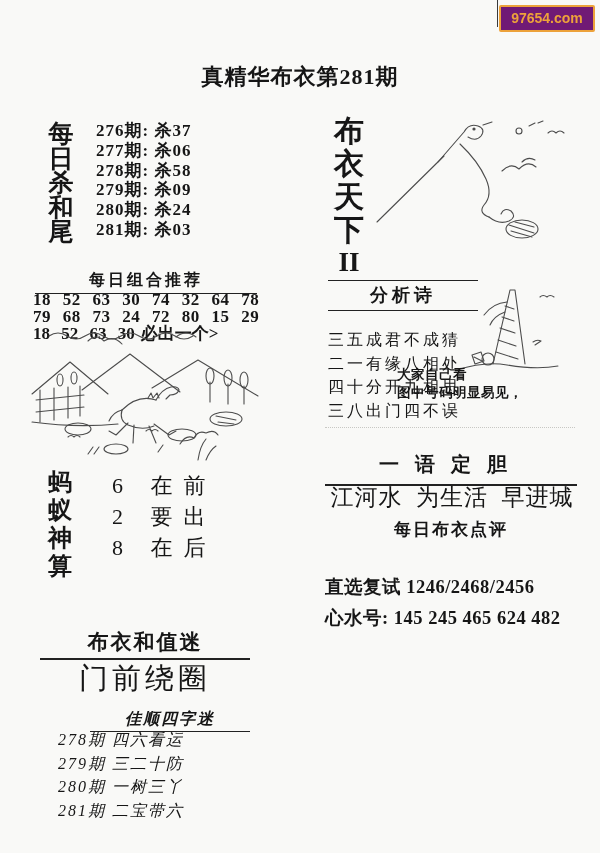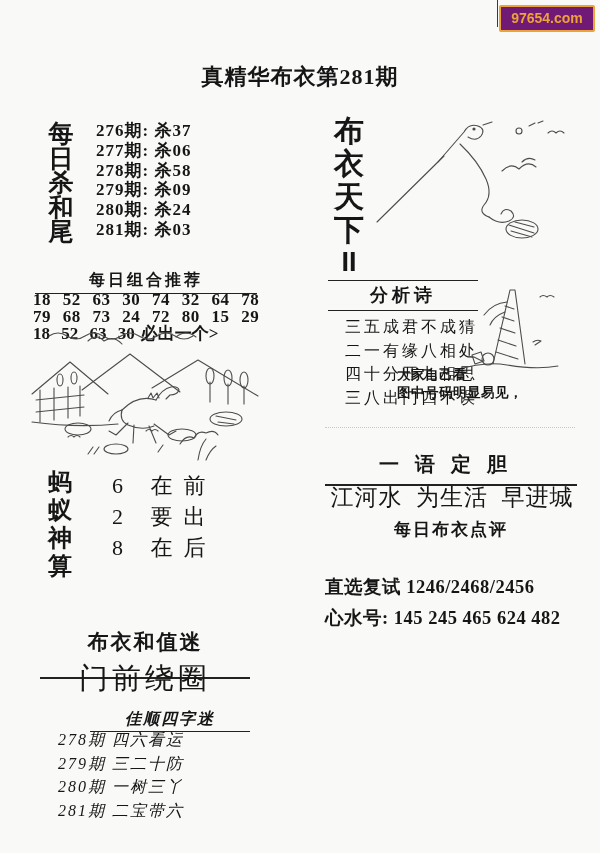--- a/index.html
+++ b/index.html
@@ -34,34 +34,34 @@
     border-bottom:1.5px solid #222;padding-bottom:2px;}
   .combo-rows{top:291px;left:33px;width:230px;font-size:17px;font-weight:bold;line-height:17px;}
   .combo-row{position:relative;margin-bottom:0;word-spacing:7px;letter-spacing:0.5px;}
   .combo-row3{position:relative;display:flex;gap:6px;word-spacing:7px;}
   .strike-svg{position:absolute;left:14px;top:2px;pointer-events:none;}
   
   .ant-label{top:468px;left:44px;width:32px;font-size:24px;line-height:28px;}
   .ant-rows{top:470px;left:112px;width:150px;font-size:22px;line-height:31px;letter-spacing:11px;}
   
   .hezhi-header{top:628px;left:40px;width:210px;text-align:center;font-size:21px;font-weight:bold;letter-spacing:2px;
-    border-bottom:2px solid #222;padding-bottom:21px;}
+    border-bottom:2px solid #222;padding-bottom:2px;}
   .hezhi-answer{top:659px;left:40px;width:210px;text-align:center;font-size:29px;letter-spacing:4px;}
   
   .fc-header{top:709px;left:90px;width:160px;text-align:center;font-size:16px;font-weight:bold;letter-spacing:2px;
     border-bottom:1.5px solid #222;padding-bottom:1px;font-style:italic;}
   .fc-rows{top:728px;left:58px;width:200px;font-size:16px;line-height:23.5px;letter-spacing:2px;font-style:italic;}
   
   .brand-label{top:114px;left:330px;width:38px;font-size:30px;line-height:33px;}
-  .brand-suffix{display:block;text-align:center;font-weight:bold;font-size:27px;font-family:Liberation Sans, sans-serif;}
+  .brand-suffix{display:block;text-align:center;font-weight:bold;font-size:27px;font-family:Liberation Serif, serif;}
   
   .poem-box{top:280px;left:328px;width:150px;}
   .poem-header{text-align:center;font-size:18px;font-weight:bold;letter-spacing:4px;
     border-top:1.5px solid #222;border-bottom:1.5px solid #222;padding:2px 0 3px 0;}
-  .poem-lines{font-size:16px;line-height:23.5px;letter-spacing:3px;margin-top:4px;text-align:right;}
+  .poem-lines{font-size:16px;line-height:23.5px;letter-spacing:3px;margin-top:17px;}
   .poem-note{top:366px;left:397px;width:190px;font-size:13.5px;font-weight:bold;line-height:18px;letter-spacing:0.5px;}
   
   .dotted-sep{top:427px;left:325px;width:250px;border-top:1px dotted #c8c8c4;}
   .yd-header{top:438px;left:325px;width:252px;text-align:center;font-size:20px;font-weight:bold;letter-spacing:16px;
     border-bottom:2px solid #222;padding-bottom:6px;margin-top:13px;}
   .yd-phrase{top:482px;left:318px;width:268px;text-align:center;font-size:23px;letter-spacing:1px;}
   .yd-sub{top:518px;left:325px;width:252px;text-align:center;font-size:17px;font-weight:bold;letter-spacing:2px;}
   
   .num-lines{top:572px;left:325px;width:265px;font-size:18.5px;font-weight:bold;line-height:30.5px;letter-spacing:0.5px;}
   

